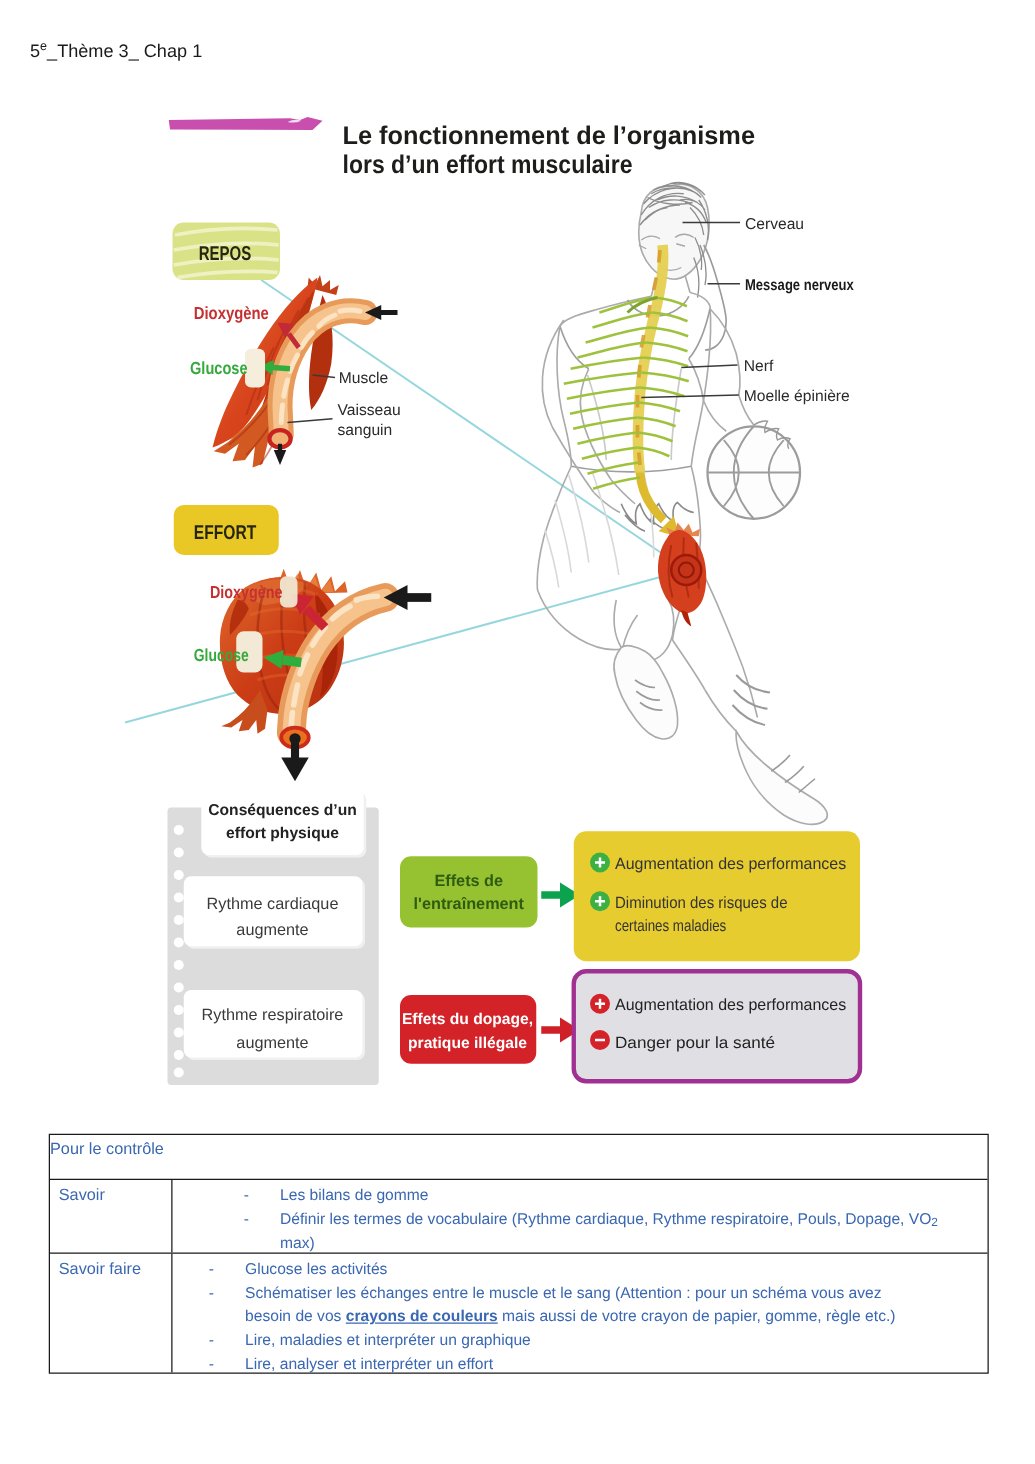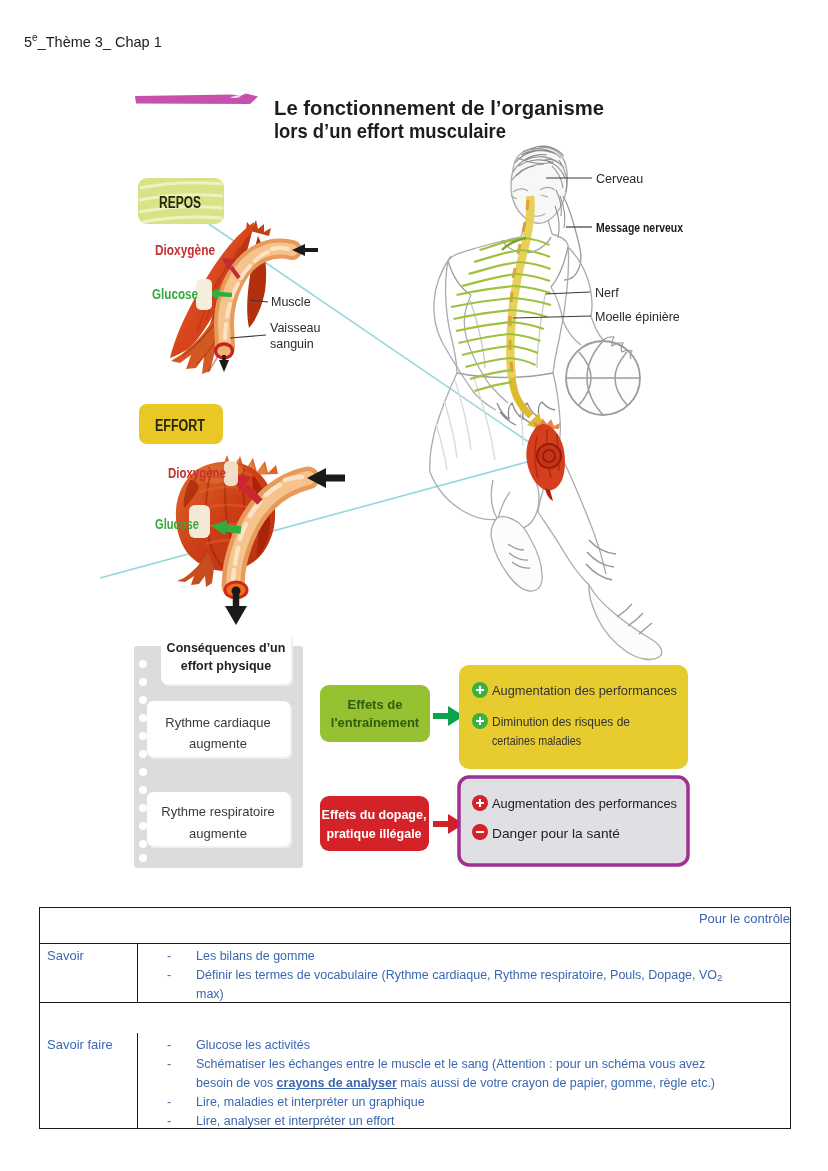--- a/index.html
+++ b/index.html
@@ -1,21 +1,21 @@
 <!DOCTYPE html>
 <html><head>
 <meta charset="utf-8">
 <style>
 html,body{margin:0;padding:0;}
 body{width:828px;height:1171px;background:#ffffff;font-family:"Liberation Sans",sans-serif;position:relative;overflow:hidden;}
 #hdr{position:absolute;left:24px;top:32px;font-size:14.5px;color:#1a1a1a;}
 #hdr sup{font-size:10px;}
 #scan{position:absolute;left:0;top:0;}
 #tbl{position:absolute;left:39px;top:907px;width:750px;border:1px solid #1a1a1a;color:#3a67b1;font-size:12.5px;}
-#tbl .hd{height:36px;border-bottom:1px solid #1a1a1a;text-align:right;padding-top:3px;box-sizing:border-box;font-size:13px;}
+#tbl .hd{height:36px;border-bottom:1px solid #1a1a1a;text-align:left;padding-top:3px;box-sizing:border-box;font-size:13px;}
 .row{display:flex;border-bottom:1px solid #1a1a1a;}
 .row:last-child{border-bottom:none;}
 .c1{width:98px;border-right:1px solid #1a1a1a;padding:4px 0 0 7px;box-sizing:border-box;font-size:13px;}
 .c2{flex:1;padding:3px 4px 4px 0;}
 .it{display:flex;line-height:19px;}
 .it .d{width:58px;flex:0 0 58px;padding-left:29px;box-sizing:border-box;}
 .it .t{flex:1;padding-right:4px;}
 sub{font-size:9.5px;line-height:0;vertical-align:-2px;}
 .bu{font-weight:bold;text-decoration:underline;}
 </style>
@@ -258,43 +258,43 @@
 <rect x="459" y="777" width="229" height="88" rx="10" fill="#e0dfe4" stroke="#a03091" stroke-width="3.5"></rect>
 <circle cx="480" cy="803" r="8" fill="#d42229"></circle>
 <path d="M476,803 h8 M480,799 v8" stroke="#fff" stroke-width="2"></path>
 <text x="492" y="808" font-size="13" fill="#222" textLength="185" lengthAdjust="spacingAndGlyphs">Augmentation des performances</text>
 <circle cx="480" cy="832" r="8" fill="#d42229"></circle>
 <path d="M476,832 h8" stroke="#fff" stroke-width="2"></path>
 <text x="492" y="838" font-size="13" fill="#222" textLength="128" lengthAdjust="spacingAndGlyphs">Danger pour la santé</text>
 </svg>
 <div id="tbl">
   <div class="hd">Pour le contrôle</div>
-  <div class="row" style="height:58px;">
+  <div class="row" style="height:58px;gap:28px;">
     <div class="c1">Savoir</div>
     <div class="c2">
       <div class="it">
           <span class="d">-</span>
           <span class="t">Les bilans de gomme</span>
         </div>
       <div class="it">
           <span class="d">-</span>
           <span class="t">Définir les termes de vocabulaire (Rythme cardiaque, Rythme respiratoire, Pouls, Dopage, VO<sub>2</sub><br>max)</span>
         </div>
     </div>
   </div>
-  <div class="row" style="height:95px;margin-top:30px;">
+  <div class="row" style="height:95px;">
     <div class="c1">Savoir faire</div>
     <div class="c2">
       <div class="it">
           <span class="d">-</span>
           <span class="t">Glucose les activités</span>
         </div>
       <div class="it">
           <span class="d">-</span>
-          <span class="t">Schématiser les échanges entre le muscle et le sang (Attention&nbsp;: pour un schéma vous avez<br>besoin de vos <span class="bu">crayons de analyser</span> mais aussi de votre crayon de papier, gomme, règle etc.)</span>
+          <span class="t">Schématiser les échanges entre le muscle et le sang (Attention&nbsp;: pour un schéma vous avez<br>besoin de vos <span class="bu">crayons de couleurs</span> mais aussi de votre crayon de papier, gomme, règle etc.)</span>
         </div>
       <div class="it">
           <span class="d">-</span>
           <span class="t">Lire, maladies et interpréter un graphique</span>
         </div>
       <div class="it">
           <span class="d">-</span>
           <span class="t">Lire, analyser et interpréter un effort</span>
         </div>
     </div>

